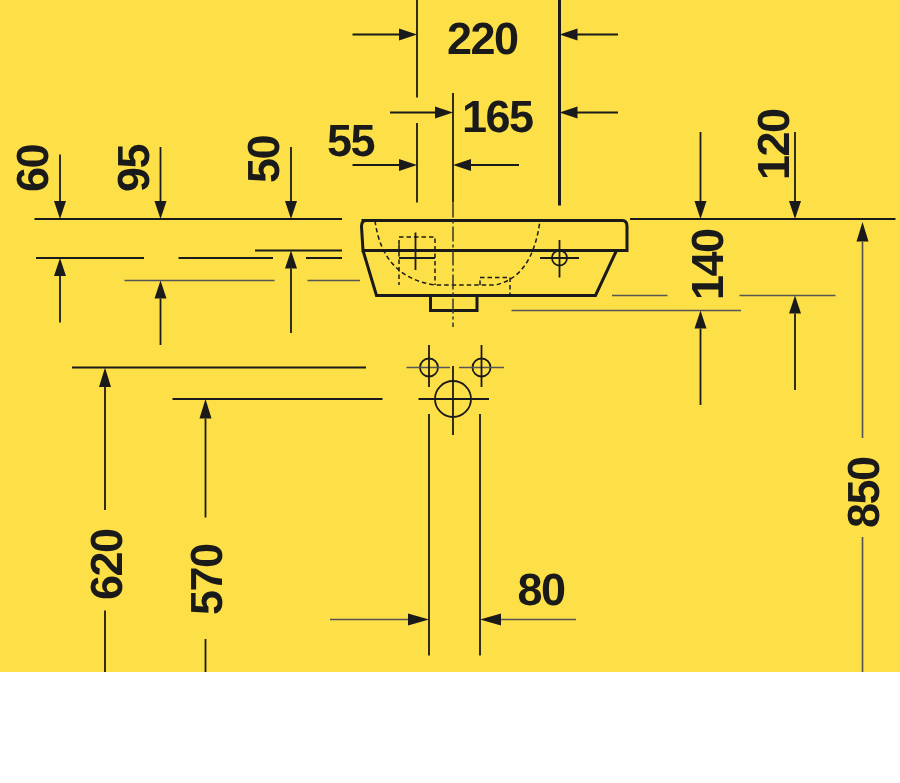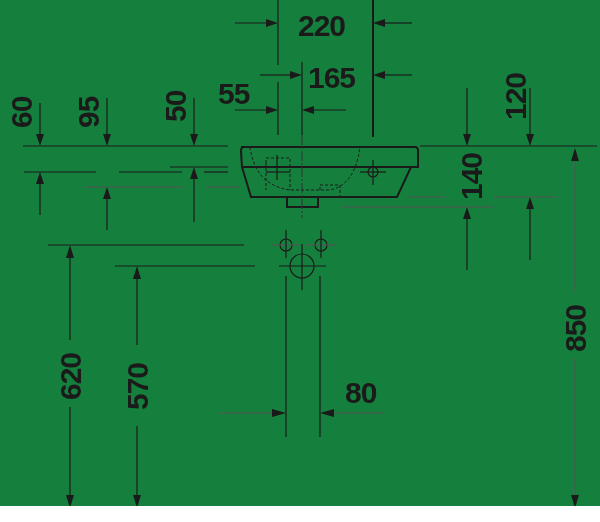--- a/index.html
+++ b/index.html
@@ -1,16 +1,16 @@
 <!DOCTYPE html>
 <html><head>
   <meta charset="utf-8">
   <style>
     html, body { margin: 0; padding: 0; background: #ffffff; }
-    #canvas { position: relative; width: 600px; height: 506px; overflow: hidden; background: #15803d; }
+    #canvas { position: relative; width: 600px; height: 448px; overflow: hidden; background: #fde047; }
     svg { position: absolute; left: 0; top: 0; }
     .dim-text { font-family: "Liberation Sans", "DejaVu Sans", sans-serif; font-weight: bold; fill: #1a1a1a; font-size: 30px; letter-spacing: -1px; }
     .thin { stroke: #1a1a1a; stroke-width: 1.2; fill: none; }
     .grey { stroke: #555555; stroke-width: 1.1; fill: none; }
     .thick { stroke: #1a1a1a; stroke-width: 2; fill: none; }
     .dash { stroke: #1a1a1a; stroke-width: 1; fill: none; stroke-dasharray: 3 2; }
     .center { stroke: #333333; stroke-width: 1; fill: none; stroke-dasharray: 10 2 2 2; }
     .arrow { fill: #1a1a1a; stroke: none; }
     .floor { stroke: #1a1a1a; stroke-width: 5; }
   </style>

